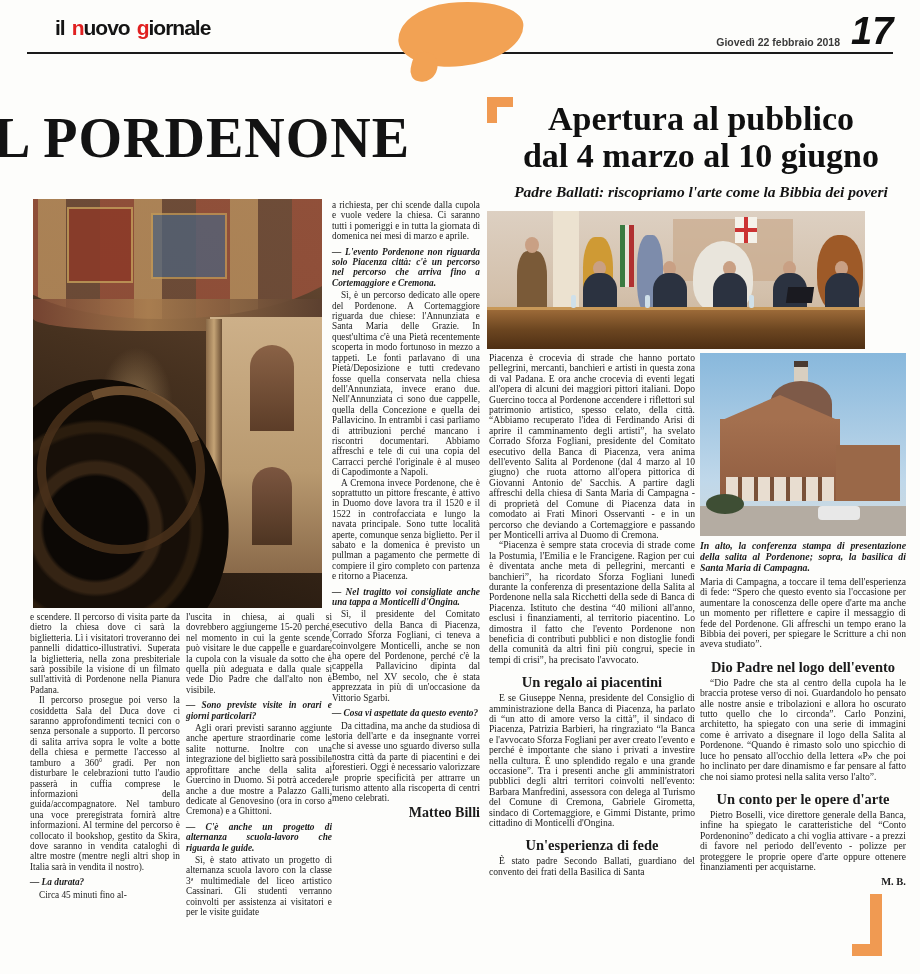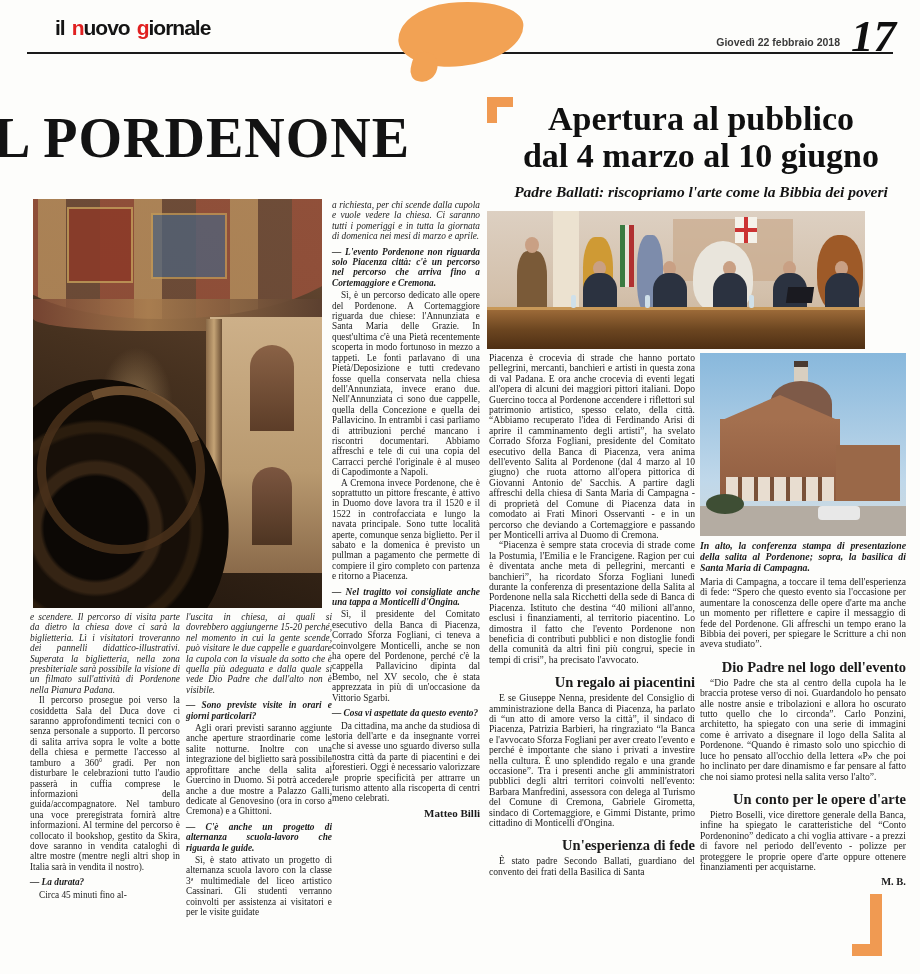--- a/index.html
+++ b/index.html
@@ -13,51 +13,51 @@
   .logo .sp{margin-left:7px;}
   .head-rule{position:absolute;left:27px;top:52px;width:866px;height:2px;background:#1a1a1a;}
   .diocesi-blob{position:absolute;left:398px;top:2px;width:126px;height:64px;background:#f2a254;
         border-radius:43% 57% 52% 48% / 52% 44% 56% 48%;transform:rotate(-6deg);z-index:3;}
   .diocesi-drip{position:absolute;left:10px;bottom:-12px;width:26px;height:30px;background:#f2a254;
         border-radius:50% 50% 60% 40%;transform:rotate(18deg);}
   .diocesi-text{position:absolute;left:398px;top:6px;width:126px;height:60px;z-index:4;text-align:center;
         font-family:"DejaVu Serif",serif;font-weight:bold;font-size:30px;line-height:60px;color:#141414;}
   .edition-date{position:absolute;left:690px;top:36px;width:150px;text-align:right;
         font-family:"Liberation Sans",sans-serif;font-weight:bold;font-size:10.5px;color:#3a3a3a;}
-  .page-number{position:absolute;left:851px;top:10px;font-family:Liberation Serif, serif;
-        font-weight:bold;font-style:italic;font-size:45px;color:#101010;}
+  .page-number{position:absolute;left:851px;top:10px;font-family:Liberation Sans, sans-serif;
+        font-weight:bold;font-style:italic;font-size:38px;color:#101010;}
 
   
   .kicker{position:absolute;left:0px;top:88px;width:470px;font-size:19px;color:#1a1a1a;white-space:nowrap;overflow:hidden;}
   .big-headline{position:absolute;left:-7px;top:106px;width:480px;font-family:"Liberation Serif",serif;
         font-weight:bold;font-size:56px;letter-spacing:1px;color:#131313;white-space:nowrap;overflow:hidden;}
 
   .newscol{position:absolute;font-size:9.3px;line-height:10.4px;text-align:justify;}
   .newscol .para{text-indent:9px;margin:0;}
-  .newscol .para.noindent{text-indent:0;font-style:italic;}
+  .newscol .para.noindent{text-indent:0;}
   .newscol .qpara{font-weight:bold;font-style:italic;text-indent:0;margin:5px 0 2px;}
-  .newscol .byline{font-weight:bold;text-align:right;margin-top:4px;font-size:11px;}
+  .newscol .byline{font-weight:bold;text-align:right;margin-top:4px;font-size:14px;}
 
   .col-tall{left:332px;top:200px;width:148px;}
   .col-a{left:30px;top:612px;width:150px;}
   .col-b{left:186px;top:612px;width:146px;}
 
   
   .corner-tl{position:absolute;left:487px;top:97px;width:26px;height:26px;
         border-left:10px solid #f09a52;border-top:10px solid #f09a52;box-sizing:border-box;}
   .corner-br{position:absolute;left:852px;top:894px;width:30px;height:62px;
         border-right:12px solid #f09a52;border-bottom:12px solid #f09a52;box-sizing:border-box;}
   .r-headline{position:absolute;left:497px;top:100px;width:408px;text-align:center;
         font-family:"Liberation Serif",serif;font-weight:bold;font-size:34px;line-height:37px;color:#101010;}
   .r-standfirst{position:absolute;left:497px;top:183px;width:408px;text-align:center;
         font-weight:bold;font-style:italic;font-size:15.5px;color:#141414;}
   .rcol{position:absolute;font-size:9.6px;line-height:10.4px;text-align:justify;}
   .rcol .para{text-indent:10px;margin:0;}
   .rcol .para.noindent{text-indent:0;}
-  .rcol .subhead{font-weight:bold;font-size:14.5px;line-height:16px;margin:9px 0 3px;text-align:right;}
+  .rcol .subhead{font-weight:bold;font-size:14.5px;line-height:16px;margin:9px 0 3px;text-align:center;}
   .rcol .byline{font-weight:bold;text-align:right;margin-top:5px;font-size:10.5px;}
   .rcol-1{left:489px;top:353px;width:206px;}
   .rcol-2{left:700px;top:577px;width:206px;}
   .photo-caption{position:absolute;left:700px;top:540px;width:206px;font-weight:bold;font-style:italic;
         font-size:9.8px;line-height:11px;text-align:justify;}
 
   
   .photo1{position:absolute;left:33px;top:199px;width:289px;height:409px;overflow:hidden;
         background:linear-gradient(200deg,#6e4f38 0%,#46311f 45%,#1e140c 100%);}
   .p1-vault{position:absolute;left:-10%;top:-8px;width:120%;height:128px;

